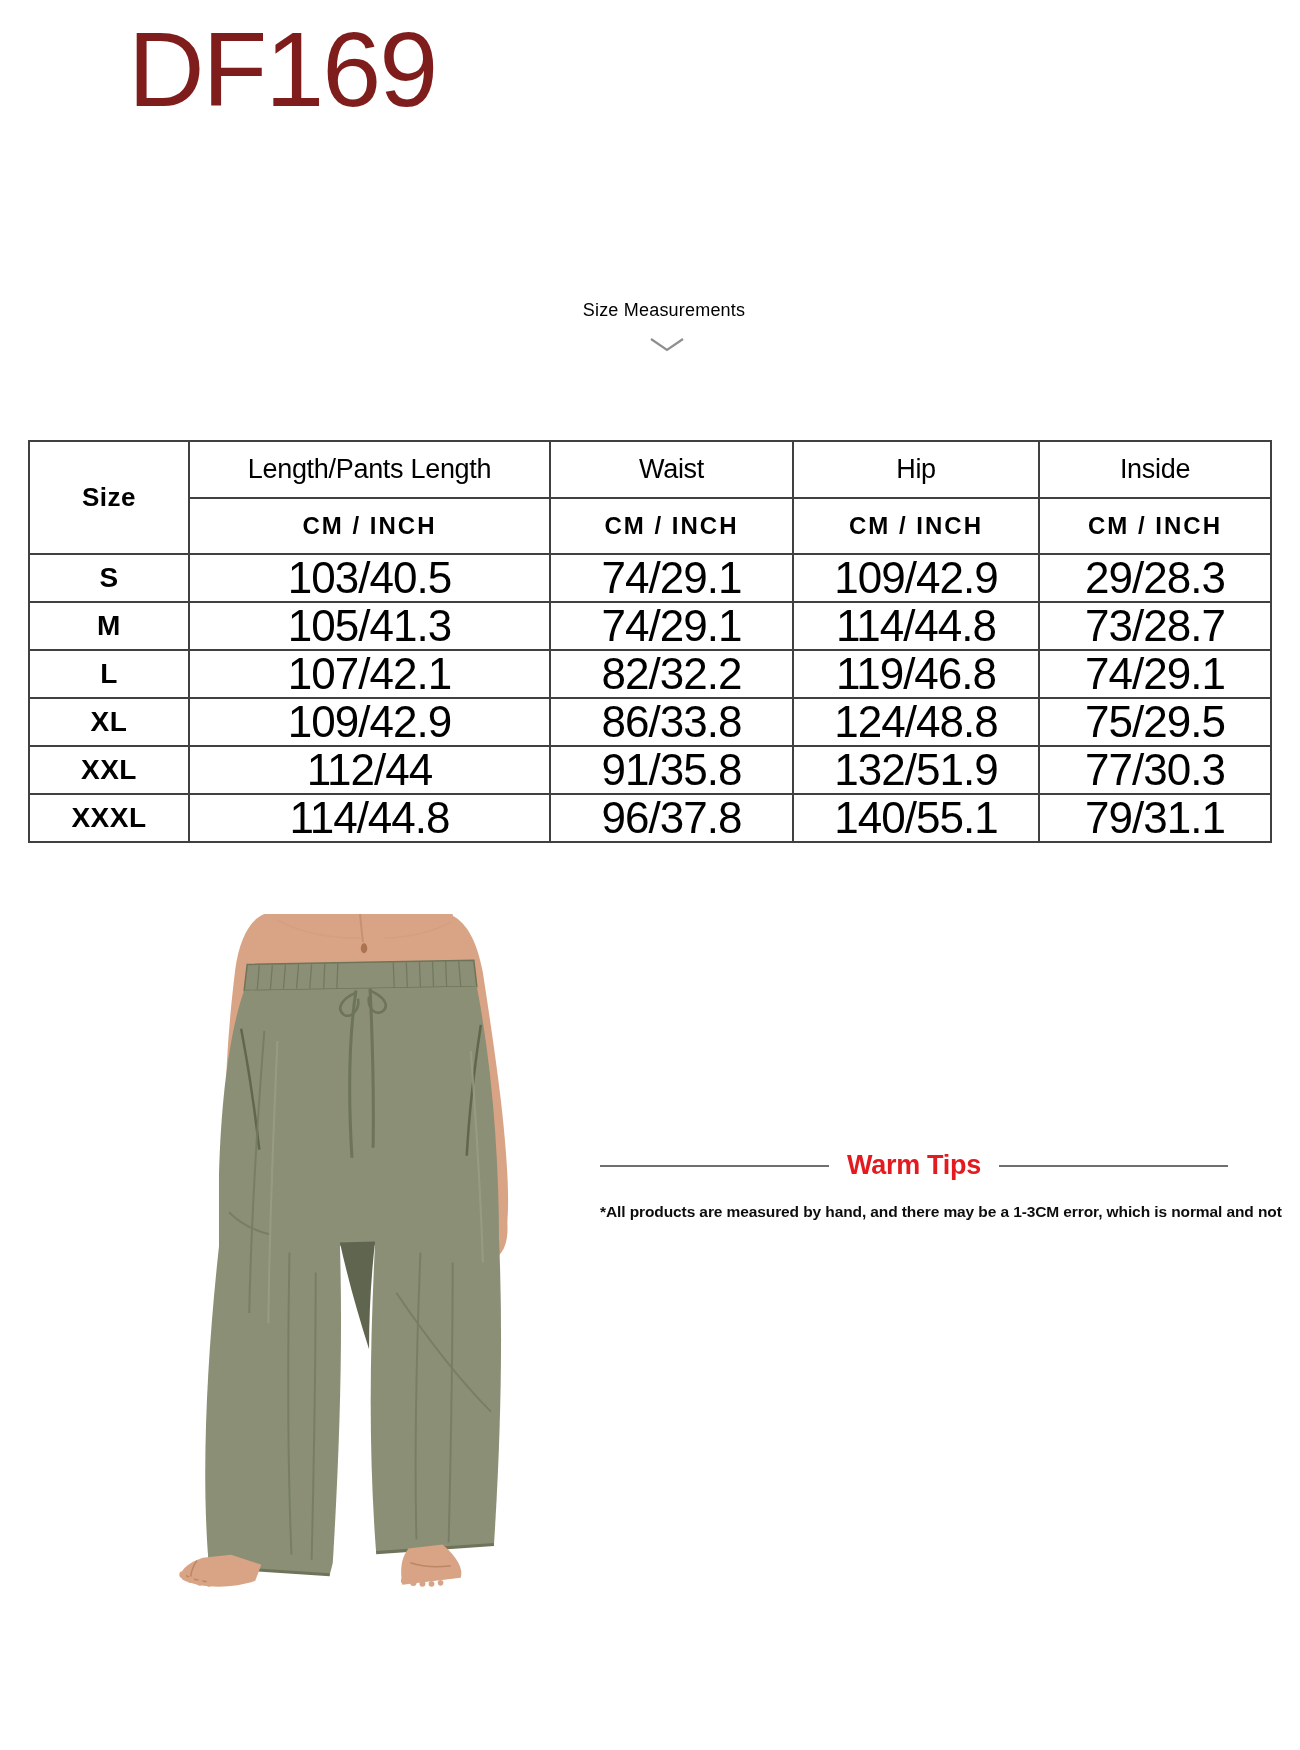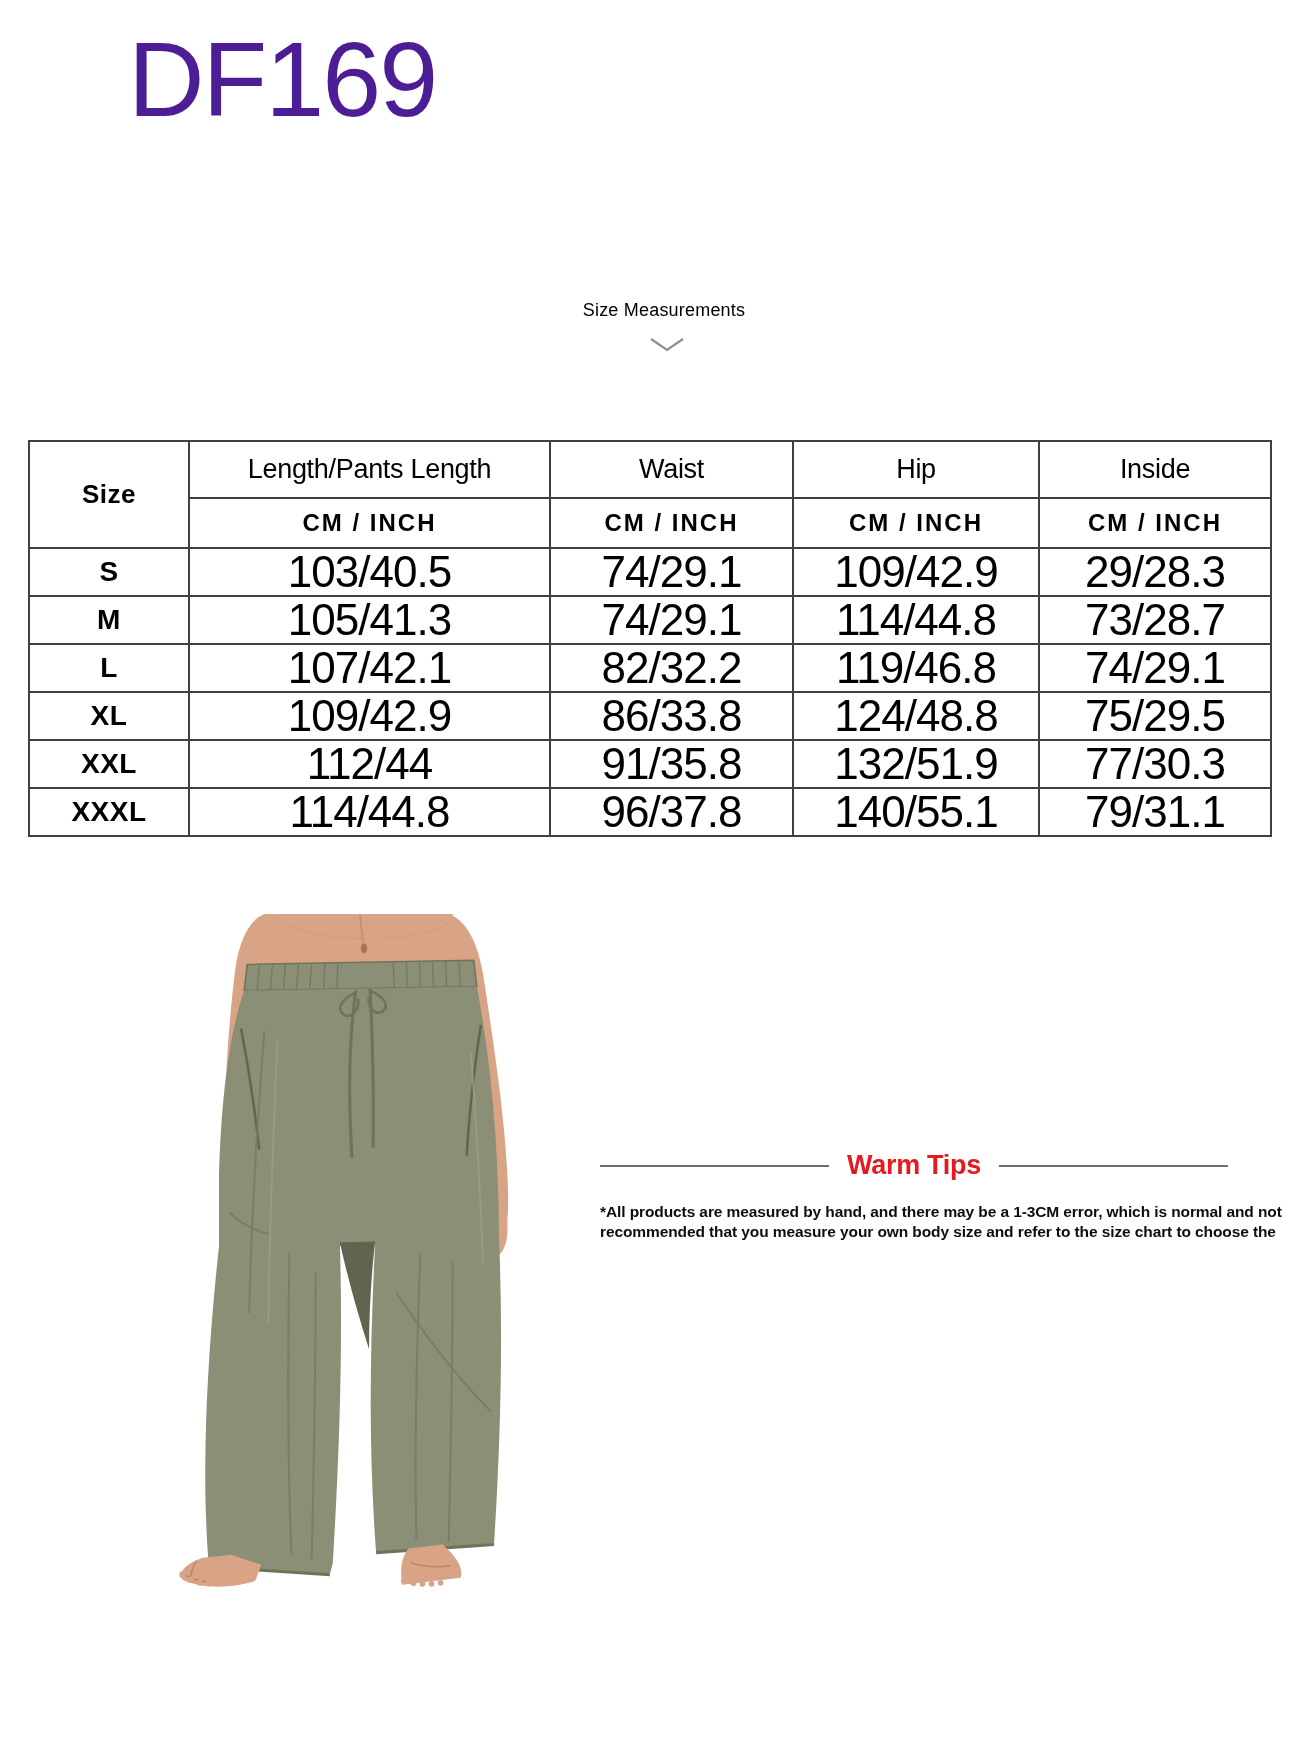--- a/index.html
+++ b/index.html
@@ -3,23 +3,23 @@
 <meta charset="utf-8">
 <style>
   html,body{margin:0;padding:0;}
   body{
     width:1300px;height:1750px;position:relative;background:#ffffff;
     font-family:"Liberation Sans","DejaVu Sans",sans-serif;
     overflow:hidden;
   }
   
   .model-code{
-    position:absolute;left:128px;top:24px;
+    position:absolute;left:128px;top:14px;
     font-size:106px;line-height:1.05;font-weight:400;
-    letter-spacing:-2px;color:#4c1d95;
+    letter-spacing:-2px;color:#7f1d1d;
   }
   
   .size-section{
     position:absolute;left:14px;top:300px;width:1300px;text-align:center;
   }
   .size-section .title{
     font-size:18px;font-weight:400;color:#000000;letter-spacing:.2px;
   }
   .chevron{
     position:absolute;left:649px;top:336px;width:36px;height:18px;
@@ -28,21 +28,21 @@
   .size-table-wrap{position:absolute;left:28px;top:440px;}
   table.size-table{
     border-collapse:collapse;table-layout:fixed;width:1242px;
     border:2px solid #2e2e2e;
   }
   table.size-table th,table.size-table td{
     border:2px solid #404040;text-align:center;vertical-align:middle;
     padding:0;color:#000;overflow:hidden;
   }
   tr.hdr-row{height:57px;}
-  tr.unit-row{height:50px;}
+  tr.unit-row{height:56px;}
   tr.data-row{height:48px;}
   th.size-head{font-size:26px;font-weight:700;letter-spacing:.5px;}
   th.col-head{font-size:27px;font-weight:400;letter-spacing:-.3px;}
   th.unit-cell{font-size:24px;font-weight:700;letter-spacing:2px;color:#1a1a1a;}
   th.size-label{font-size:28px;font-weight:700;letter-spacing:.5px;}
   td.val-cell{font-size:44px;line-height:1;font-weight:400;letter-spacing:-1px;}
   
   .photo{position:absolute;left:165px;top:910px;width:390px;height:695px;}
   
   .warm-tips-head{
@@ -220,14 +220,13 @@
   <path d="M240,648 C252,652 266,653 280,651" stroke="#bd8663" stroke-width="1.5" fill="none"></path>
 </svg>
 
 <div class="warm-tips-head">
   <div class="rule"></div>
   <div class="wt-title">Warm Tips</div>
   <div class="rule"></div>
 </div>
 <div class="warm-tips-body">
   <div>*All products are measured by hand, and there may be a 1-3CM error, which is normal and not</div>
-  <div>recommended that you measure your own body size and refer to the size chart to choose the</div>
 </div>
 
 </body></html>

